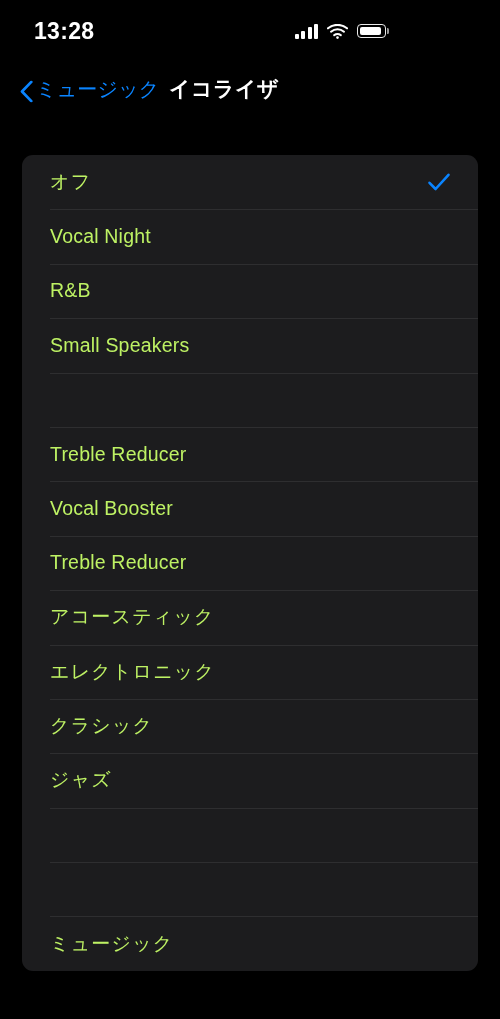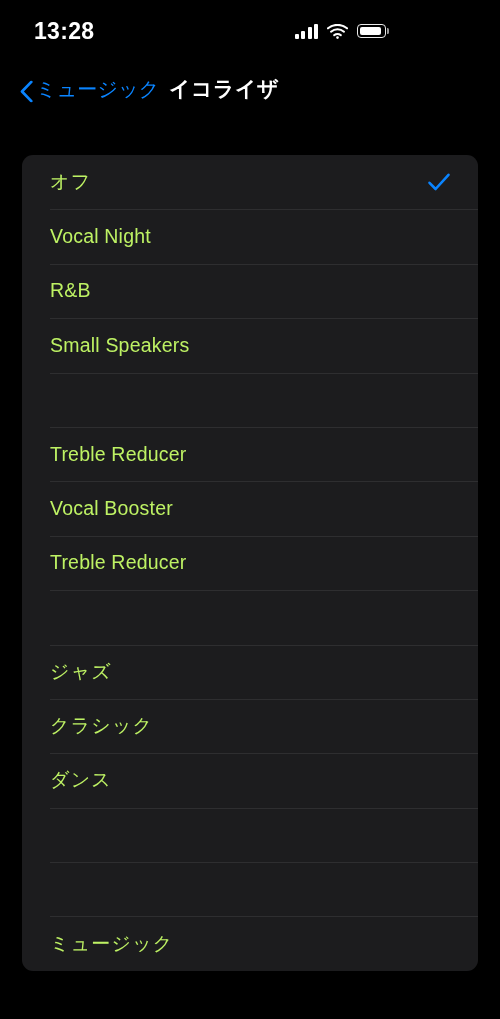--- a/index.html
+++ b/index.html
@@ -194,51 +194,52 @@
       </div>
       <div class="row">
         <span class="row-label">Treble Reducer</span>
         <span>
           <svg class="check hidden" viewBox="0 0 26 26" fill="none">
             <path d="M3.5 13.8L9.6 20L22.5 5.8" stroke="#0A84FF" stroke-width="2.6" stroke-linecap="round" stroke-linejoin="round"></path>
           </svg>
         </span>
       </div>
       <div class="row">
+        <span class="row-label jp">アコースティック</span>
+        <span>
+          <svg class="check hidden" viewBox="0 0 26 26" fill="none">
+            <path d="M3.5 13.8L9.6 20L22.5 5.8" stroke="#0A84FF" stroke-width="2.6" stroke-linecap="round" stroke-linejoin="round"></path>
+          </svg>
+        </span>
+      </div>
+      <div class="row">
+        <span class="row-label jp">エレクトロニック</span>
+        <span>
+          <svg class="check hidden" viewBox="0 0 26 26" fill="none">
+            <path d="M3.5 13.8L9.6 20L22.5 5.8" stroke="#0A84FF" stroke-width="2.6" stroke-linecap="round" stroke-linejoin="round"></path>
+          </svg>
+        </span>
+      </div>
+      <div class="row">
+        <span class="row-label jp">クラシック</span>
         <span>
           <svg class="check hidden" viewBox="0 0 26 26" fill="none">
             <path d="M3.5 13.8L9.6 20L22.5 5.8" stroke="#0A84FF" stroke-width="2.6" stroke-linecap="round" stroke-linejoin="round"></path>
           </svg>
         </span>
       </div>
       <div class="row">
         <span class="row-label jp">ジャズ</span>
         <span>
           <svg class="check hidden" viewBox="0 0 26 26" fill="none">
             <path d="M3.5 13.8L9.6 20L22.5 5.8" stroke="#0A84FF" stroke-width="2.6" stroke-linecap="round" stroke-linejoin="round"></path>
           </svg>
         </span>
       </div>
       <div class="row">
-        <span class="row-label jp">クラシック</span>
-        <span>
-          <svg class="check hidden" viewBox="0 0 26 26" fill="none">
-            <path d="M3.5 13.8L9.6 20L22.5 5.8" stroke="#0A84FF" stroke-width="2.6" stroke-linecap="round" stroke-linejoin="round"></path>
-          </svg>
-        </span>
-      </div>
-      <div class="row">
-        <span class="row-label jp">ダンス</span>
-        <span>
-          <svg class="check hidden" viewBox="0 0 26 26" fill="none">
-            <path d="M3.5 13.8L9.6 20L22.5 5.8" stroke="#0A84FF" stroke-width="2.6" stroke-linecap="round" stroke-linejoin="round"></path>
-          </svg>
-        </span>
-      </div>
-      <div class="row">
         <span>
           <svg class="check hidden" viewBox="0 0 26 26" fill="none">
             <path d="M3.5 13.8L9.6 20L22.5 5.8" stroke="#0A84FF" stroke-width="2.6" stroke-linecap="round" stroke-linejoin="round"></path>
           </svg>
         </span>
       </div>
       <div class="row">
         <span>
           <svg class="check hidden" viewBox="0 0 26 26" fill="none">
             <path d="M3.5 13.8L9.6 20L22.5 5.8" stroke="#0A84FF" stroke-width="2.6" stroke-linecap="round" stroke-linejoin="round"></path>

